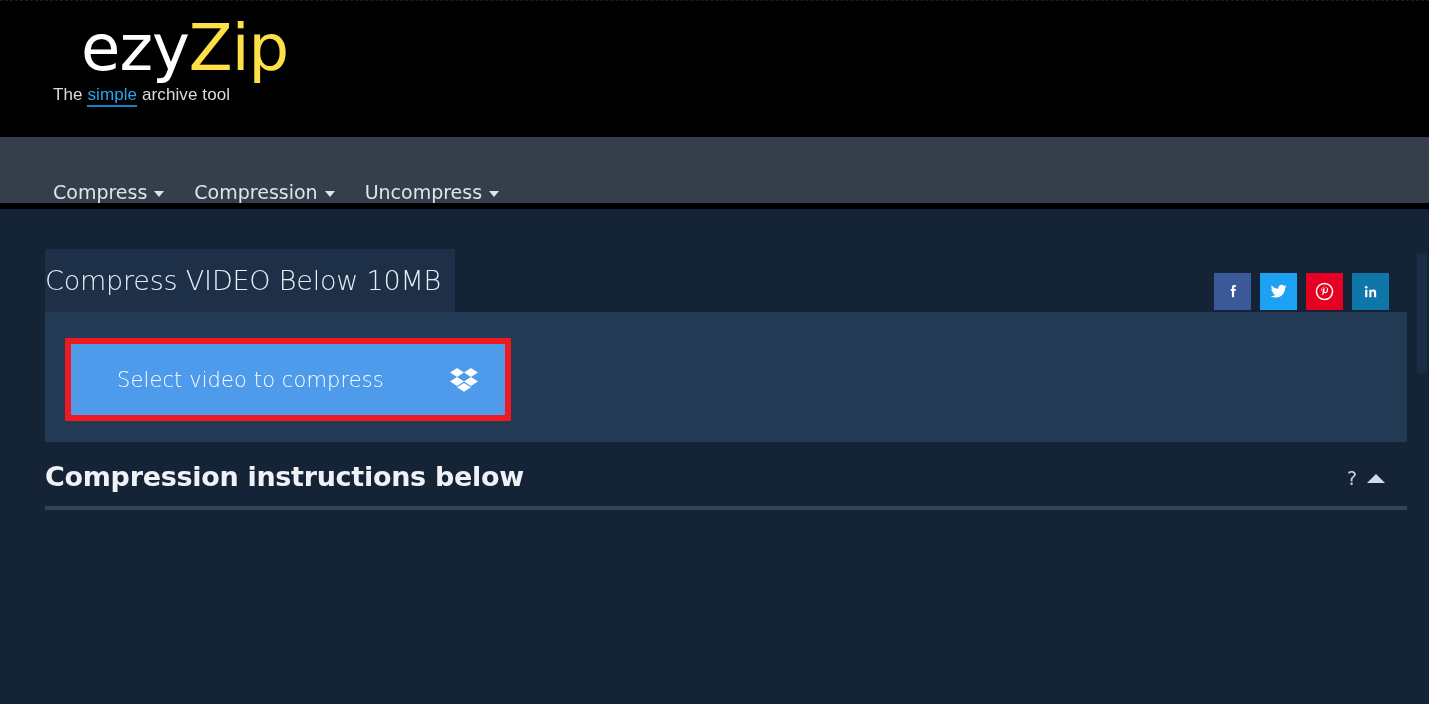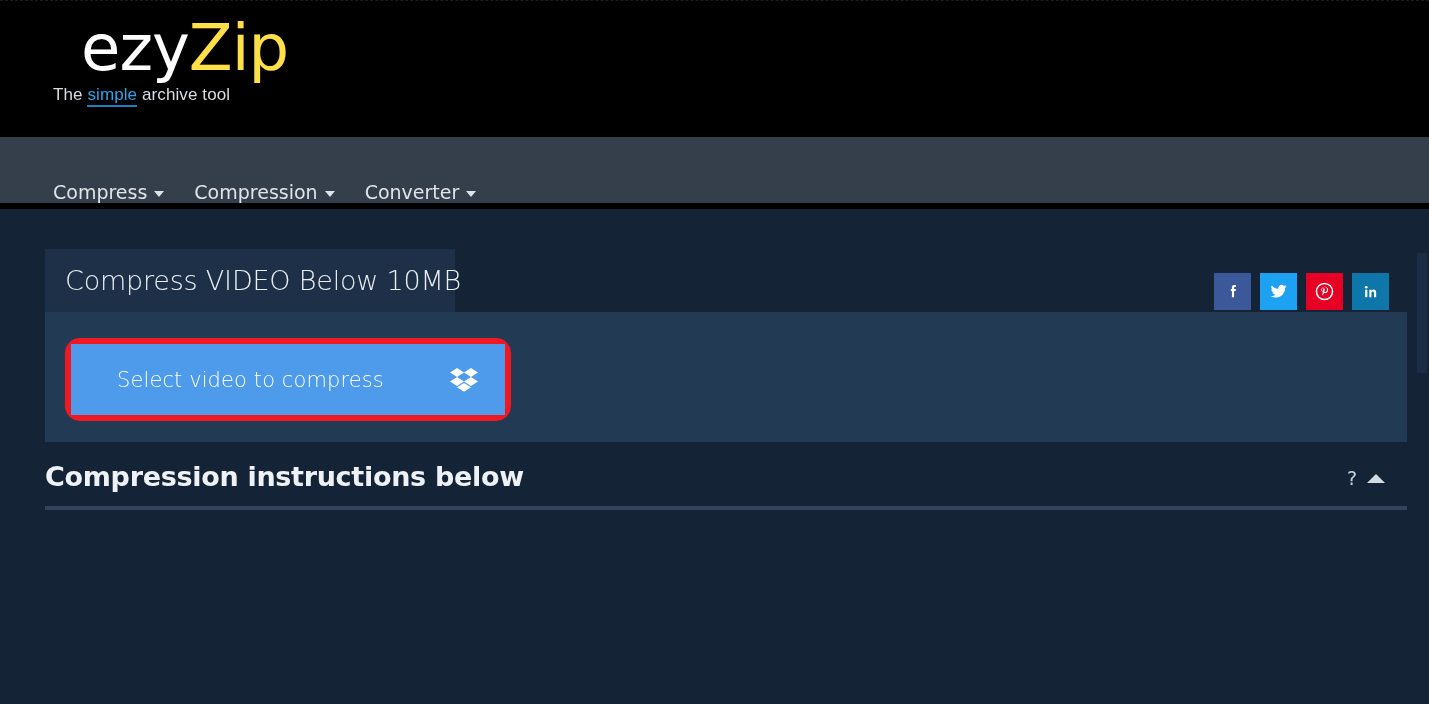--- a/index.html
+++ b/index.html
@@ -123,21 +123,20 @@
   }
 
   .card-tab {
     position: absolute;
     left: 0; top: 0;
     width: 410px;
     height: 63px;
     background: #1d3048;
     display: flex;
     align-items: center;
-    padding-left: 20px;
   }
   .card-tab-title {
     font-family: "DejaVu Sans", sans-serif;
     font-size: 27px;
     font-weight: 300;
     color: #e9eef3;
     letter-spacing: -0.2px;
     white-space: nowrap;
   }
 
@@ -181,21 +180,20 @@
   
   .select-btn-outer {
     position: absolute;
     left: 20px;
     top: 26px;
     width: 446px;
     height: 83px;
     background: #f01922;
     padding: 6px;
     cursor: pointer;
-    border-radius: 15px;
   }
   .select-btn {
     width: 100%;
     height: 100%;
     background: #4d9bea;
     display: flex;
     align-items: center;
     justify-content: space-between;
     padding: 0 26px 0 46px;
   }
@@ -291,21 +289,21 @@
 <nav class="navbar">
   <div class="nav-item">
     <span>Compress</span>
     <span class="caret-down"></span>
   </div>
   <div class="nav-item">
     <span>Compression</span>
     <span class="caret-down"></span>
   </div>
   <div class="nav-item">
-    <span>Converter</span>
+    <span>Uncompress</span>
     <span class="caret-down"></span>
   </div>
 </nav>
 
 <main class="content">
 
   <section class="card">
 
     <div class="card-header-fill"></div>
 

